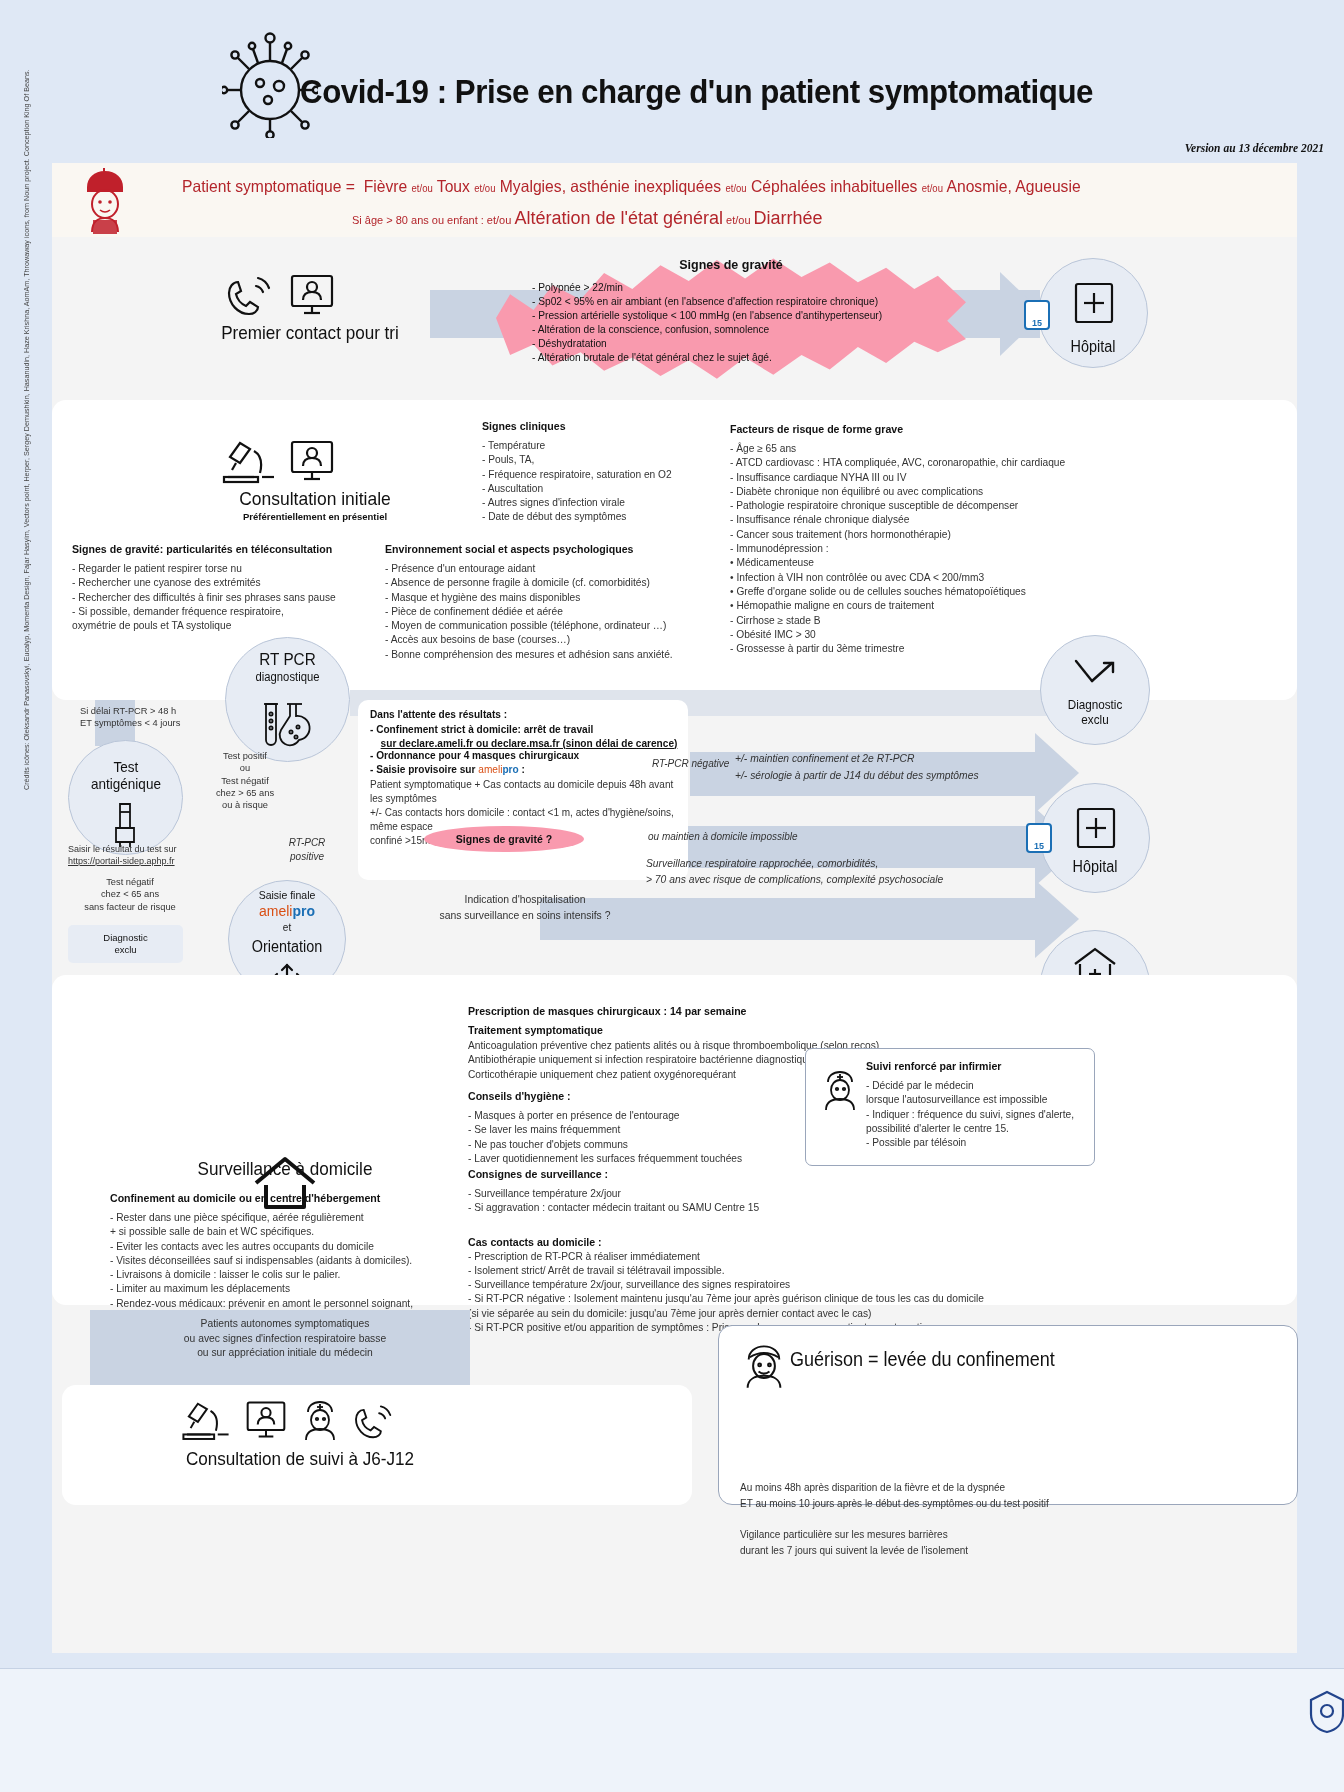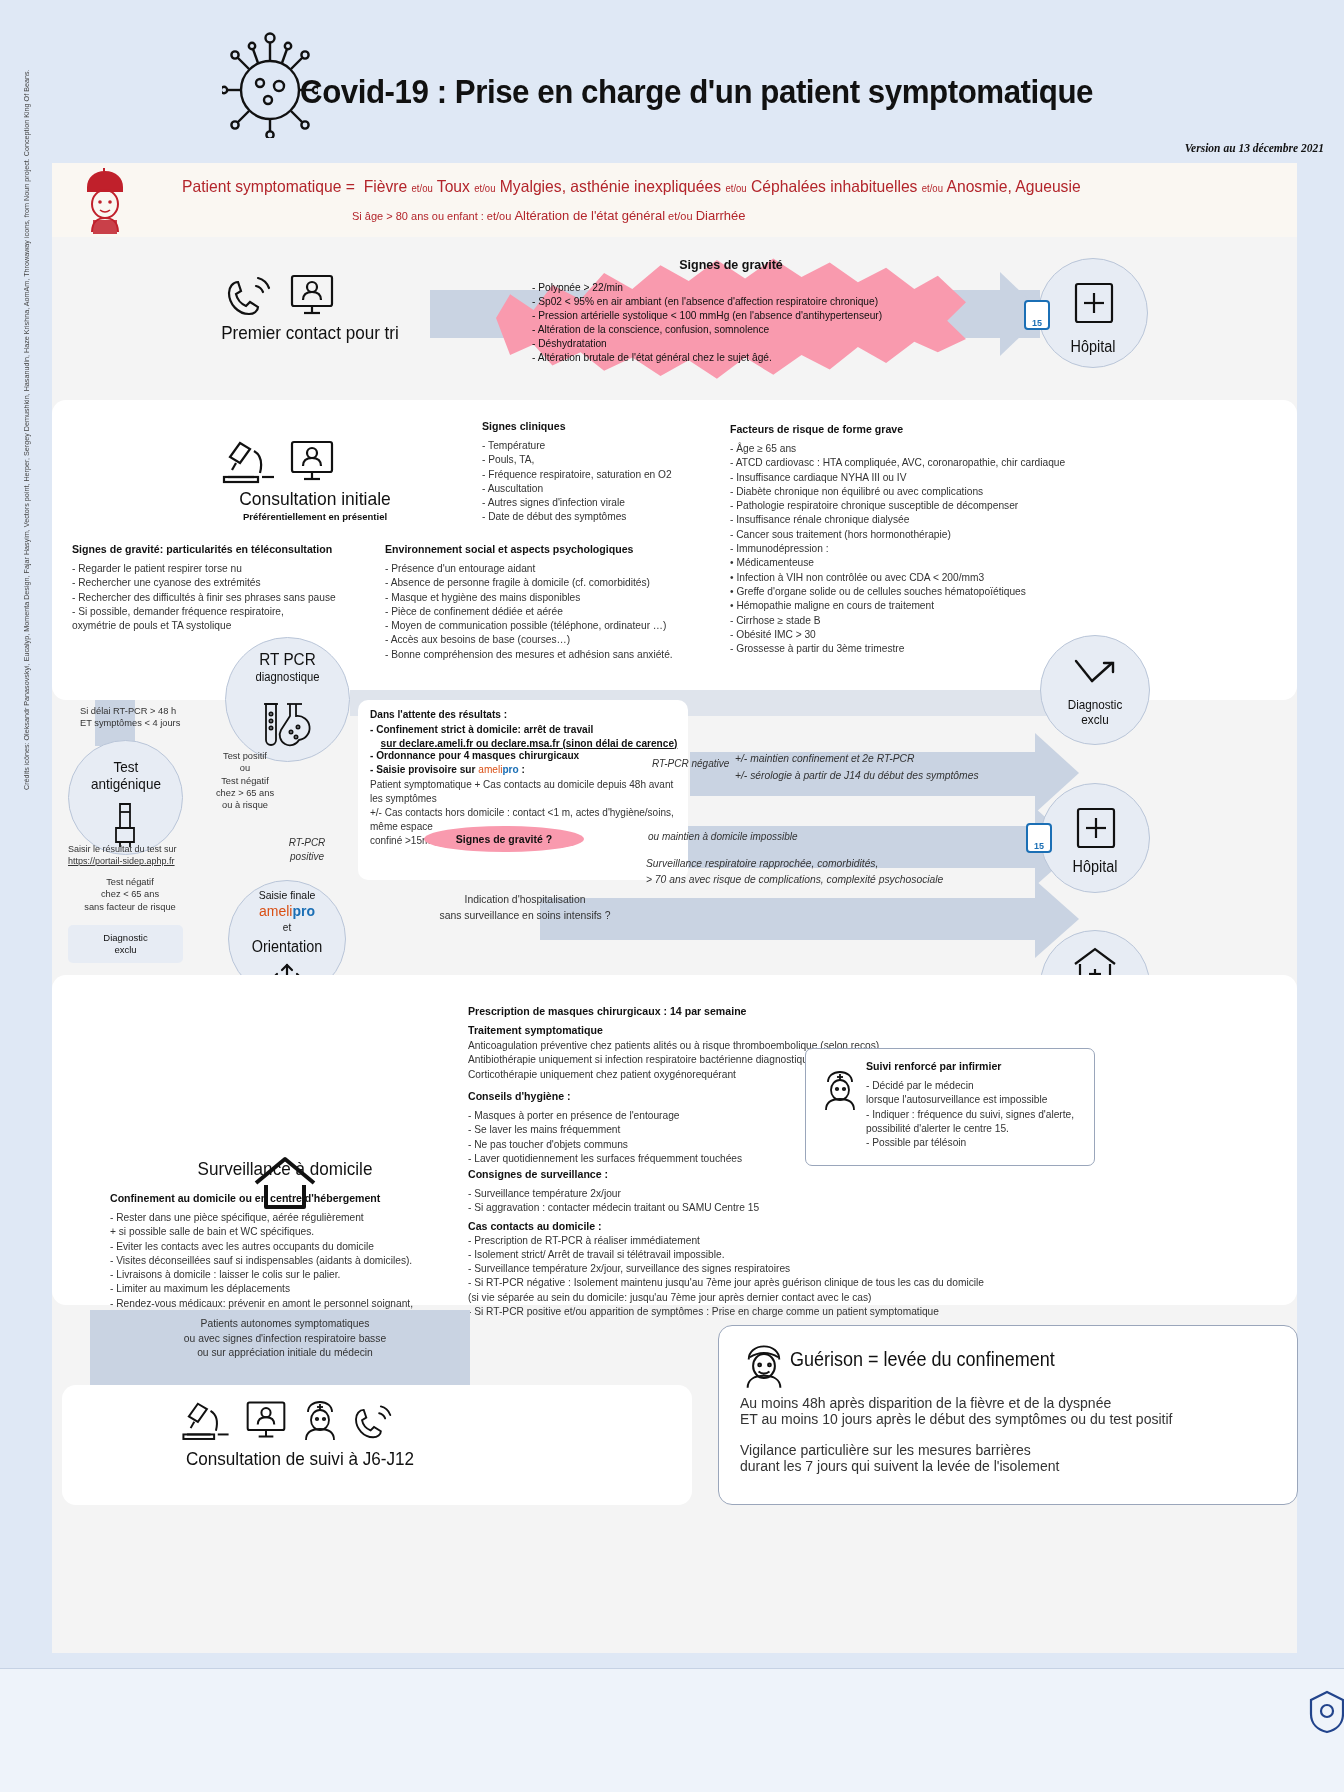--- a/index.html
+++ b/index.html
@@ -44,21 +44,21 @@
   .sym-line1 {
     position:absolute; left:130px; top:14px;
     font-size:16.5px; color:#b3252b; white-space:nowrap;
     transform:scaleX(0.95); transform-origin:left;
   }
   .sym-line1 .sm { font-size:10px; }
   .sym-line2 {
     position:absolute; left:300px; top:45px;
     font-size:11px; color:#b3252b; white-space:nowrap;
   }
-  .sym-line2 .big { font-size:13px; }
+  .sym-line2 .big { font-size:18px; }
 
   
   .tri-label {
     position:absolute; left:200px; top:322px; width:220px; text-align:center;
     font-size:19px; font-weight:400; color:#111;
     transform:scaleX(0.9); transform-origin:center;
   }
   .arrow-band {
     position:absolute; left:430px; top:290px; width:610px; height:48px;
     background:#c9d3e2;
@@ -184,22 +184,22 @@
   .follow-panel { left:62px; top:1385px; width:630px; height:120px; }
   .follow-title { position:absolute; left:150px; top:1448px; width:300px; text-align:center;
     font-size:19px; color:#111; transform:scaleX(0.9); }
   .blk-prog { position:absolute; left:466px; top:1404px; width:250px;
     font-size:10.2px; line-height:14.3px; color:#333; }
 
   .guerison-panel { left:718px; top:1325px; width:580px; height:180px;
     border:1px solid #9aa6bb; }
   .guer-title { position:absolute; left:790px; top:1348px;
     font-size:20px; color:#111; transform:scaleX(0.9); transform-origin:left; }
-  .guer-txt { position:absolute; left:740px; top:1396px; width:530px;
-    font-size:14px; line-height:15.5px; color:#333; }
+  .guer-txt { position:absolute; left:740px; top:1480px; width:530px;
+    font-size:10px; line-height:15.5px; color:#333; }
 
   
   .footer { position:absolute; left:0; top:1668px; width:1344px; height:124px;
     background:#eef3fa; border-top:1px solid #c6d2e4; }
 
   .credits {
     position:absolute; left:22px; top:790px; width:420px;
     font-size:7.2px; color:#444;
     transform:rotate(-90deg); transform-origin:left top;
     white-space:nowrap;
@@ -614,21 +614,21 @@
     <div class="li">- Masques à porter en présence de l'entourage</div>
     <div class="li">- Se laver les mains fréquemment</div>
     <div class="li">- Ne pas toucher d'objets communs</div>
     <div class="li">- Laver quotidiennement les surfaces fréquemment touchées</div>
   </div>
 
   <div class="blk-surv2">
     <div class="h-bold">Consignes de surveillance :</div>
     <div class="li">- Surveillance température 2x/jour</div>
     <div class="li">- Si aggravation : contacter médecin traitant ou SAMU Centre 15</div>
-    <div class="h-bold" style="margin-top:4px;margin-bottom:2px">Cas contacts au domicile :</div>
+    <div class="h-bold" style="margin-top:20px;margin-bottom:2px">Cas contacts au domicile :</div>
     <div class="li">- Prescription de RT-PCR à réaliser immédiatement</div>
     <div class="li">- Isolement strict/ Arrêt de travail si télétravail impossible.</div>
     <div class="li">- Surveillance température 2x/jour, surveillance des signes respiratoires</div>
     <div class="li">- Si RT-PCR négative : Isolement maintenu jusqu'au 7ème jour après guérison clinique de tous les cas du domicile</div>
     <div class="li">              (si vie séparée au sein du domicile: jusqu'au 7ème jour après dernier contact avec le cas)</div>
     <div class="li">- Si RT-PCR positive et/ou apparition de symptômes : Prise en charge comme un patient symptomatique</div>
   </div>
 
   <div class="suivi-box"></div>
   <svg style="position:absolute;left:818px;top:1068px" width="44" height="44" viewBox="0 0 44 44">

